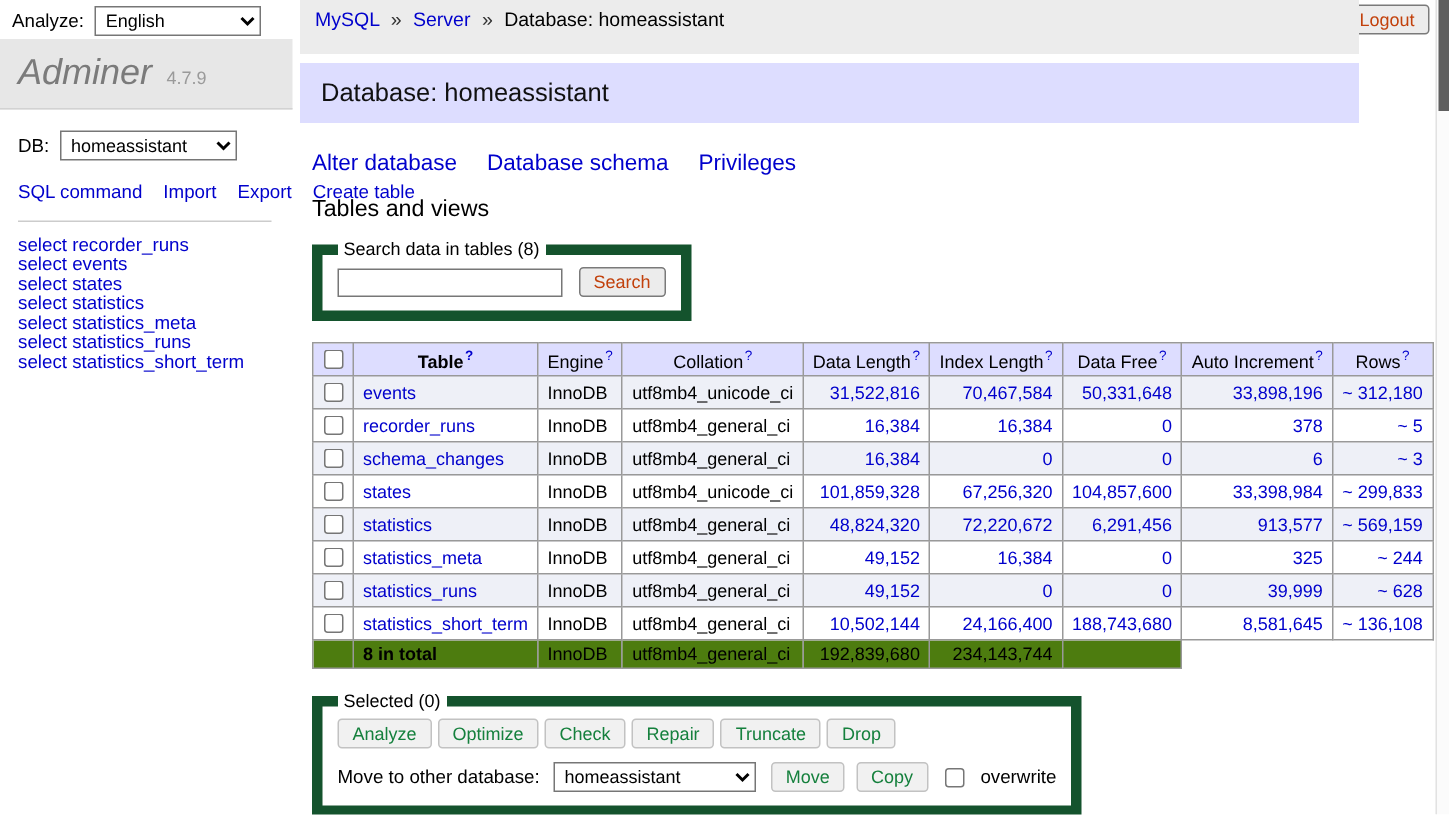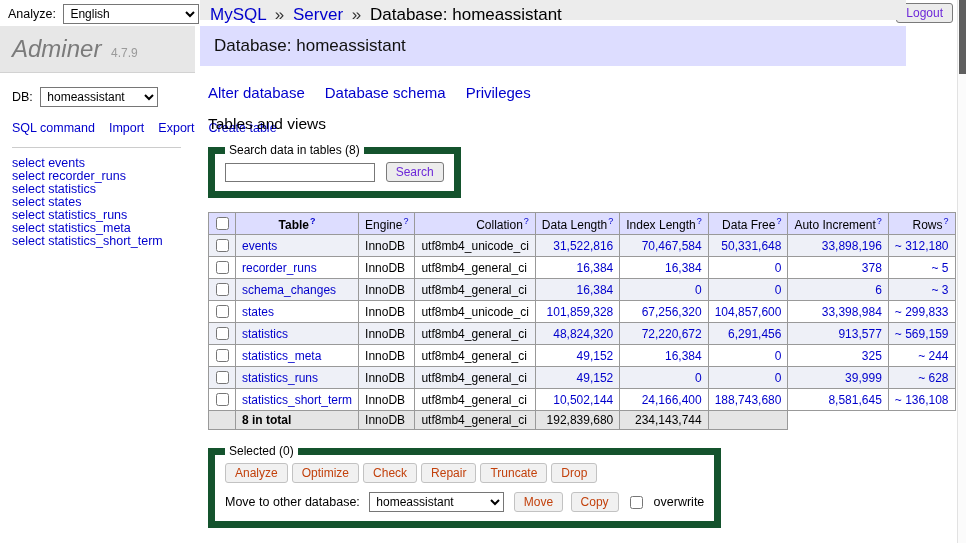--- a/index.html
+++ b/index.html
@@ -6,31 +6,31 @@
   html,body { margin:0; padding:0; }
   body {
     width:966px; height:543px; position:relative; overflow:hidden;
     background:#fff; color:#000;
     font-family:"Liberation Sans", sans-serif; font-size:13px;
   }
   a { color:#0000cc; text-decoration:none; cursor:pointer; }
 
   
   #lang-row { position:absolute; top:4px; left:8px; font-size:12.5px; }
-  #lang-row select { margin-left:4px; width:136px; }
+  #lang-row select { margin-left:4px; width:111px; }
   select {
     font-family:"Liberation Sans", sans-serif; font-size:12px;
     border:1px solid #767676; background:#fff; height:20px; padding:0 2px;
   }
   button {
     font-family:"Liberation Sans", sans-serif; font-size:12px;
     padding:2px 9px; background:#ececec; border:1px solid #7a7a7a;
-    border-radius:3px; color:#6d28d9; cursor:pointer;
+    border-radius:3px; color:#c2410c; cursor:pointer;
   }
-  button:disabled { color:#c2410c; border-color:#c2c2c2; background:#f1f1f1; }
+  button:disabled { color:#15803d; border-color:#c2c2c2; background:#f1f1f1; }
   #logout-btn { position:absolute; top:3px; right:13px; }
 
   
   #scrollbar { position:absolute; top:0; right:0; width:9px; height:543px;
     background:#fbfbfb; border-left:1px solid #e2e2e2; }
   #scroll-thumb { position:absolute; top:0; left:1px; width:7px; height:74px;
     background:#5f5f5f; }
 
   
   #sidebar { position:absolute; top:26px; left:0; width:195px; }
@@ -40,46 +40,46 @@
   #side-body { padding:14px 12px 0 12px; }
   #db-row { margin-bottom:13px; font-size:12.5px; }
   #db-row select { width:118px; margin-left:4px; }
   #action-links { width:176px; line-height:17px; font-size:12.5px; margin:0 0 10px 0; }
   #action-links a { margin-right:14px; white-space:nowrap;text-align:right; }
   #sidebar hr { border:none; border-top:1px solid #ccc; margin:8px 2px 9px 0; }
   #table-links a { display:block; font-size:12.5px; line-height:13px; margin:0; white-space:nowrap; }
 
   
   #content { position:absolute; top:0; left:200px; width:706px; }
-  #breadcrumb { background:#ececec; padding:5px 10px; font-size:17px; height:20px; }
+  #breadcrumb { background:#ececec; padding:5px 10px; font-size:13px; height:36px; }
   #breadcrumb .sep { color:#333; margin:0 4px; }
   h2#page-title { background:#ddddff; margin:6px 0 0 0; padding:10px 14px;
     font-size:17px; font-weight:normal; color:#111; }
   #main-body { padding:18px 8px 0 8px; }
   .link-row { margin:0 0 6px 0; font-size:15px; }
   .link-row a { margin-right:20px; }
   h3 { font-size:15.5px; font-weight:normal; margin:14px 0 10px 0; color:#000; }
 
   fieldset { border:7px solid #14532d; padding:5px 10px 9px 10px; margin:0;
     display:inline-block; }
   legend { font-size:12px; padding:0 4px; }
   #search-fieldset input[type=text] { width:150px; height:19px; border:1px solid #777;
     font-size:12px; padding:0 3px; margin-right:7px; }
 
   
   #tables { border-collapse:collapse; font-size:12px; margin:14px 0 2px 0; }
   #tables th, #tables td { border:1px solid #999; padding:2px 6px; white-space:nowrap; height:17px; }
-  #tables thead th, #tables thead td { background:#ddddff; font-weight:normal; text-align:right; }
+  #tables thead th, #tables thead td { background:#ddddff; font-weight:normal; text-align:center; }
   #tables thead th:first-of-type { font-weight:bold; text-align:center; min-width:110px;margin-top:24px; }
   #tables .check { width:20px; text-align:center; padding:1px 3px; }
   #tables tbody tr:nth-of-type(odd) { background:#eef0f7; }
   #tables td.r { text-align:right; }
   #tables a.tbl { font-weight:normal;text-align:right; }
   sup.help { font-size:9px; color:#0000cc; margin-left:1px; cursor:pointer; }
-  #tables tfoot td { background:#e5e5e5; }
+  #tables tfoot td { background:#4d7c0f; }
   #tables tfoot .lbl { font-weight:bold; }
   #tables tfoot td.nob { border:none; background:transparent; }
 
   
   #selected-fieldset { margin-top:12px; }
   #selected-buttons { margin-bottom:9px; }
   #selected-buttons button { margin-right:4px; }
   #move-row { font-size:12.5px; }
   #move-row select { width:135px; margin:0 6px; }
   #move-row button { margin-right:4px; }
@@ -110,26 +110,26 @@
     <div id="db-row">
       <span>DB:</span>
       <select>
         <option>homeassistant</option>
       </select>
     </div>
     <p id="action-links"><a>SQL command</a><a>Import</a><a>Export</a><a>Create table</a></p>
     <hr>
     <div id="table-links">
 
-    <a>select events</a>
-        <a>select recorder_runs</a>
+    <a>select recorder_runs</a>
+        <a>select events</a>
+        <a>select states</a>
         <a>select statistics</a>
-        <a>select states</a>
+        <a>select statistics_meta</a>
         <a>select statistics_runs</a>
-        <a>select statistics_meta</a>
         <a>select statistics_short_term</a>
       </div>
   </div>
 </div>
 
 <div id="content">
   <div id="breadcrumb">
     <a>MySQL</a>
     <span class="sep">»</span>
     <a>Server</a>

